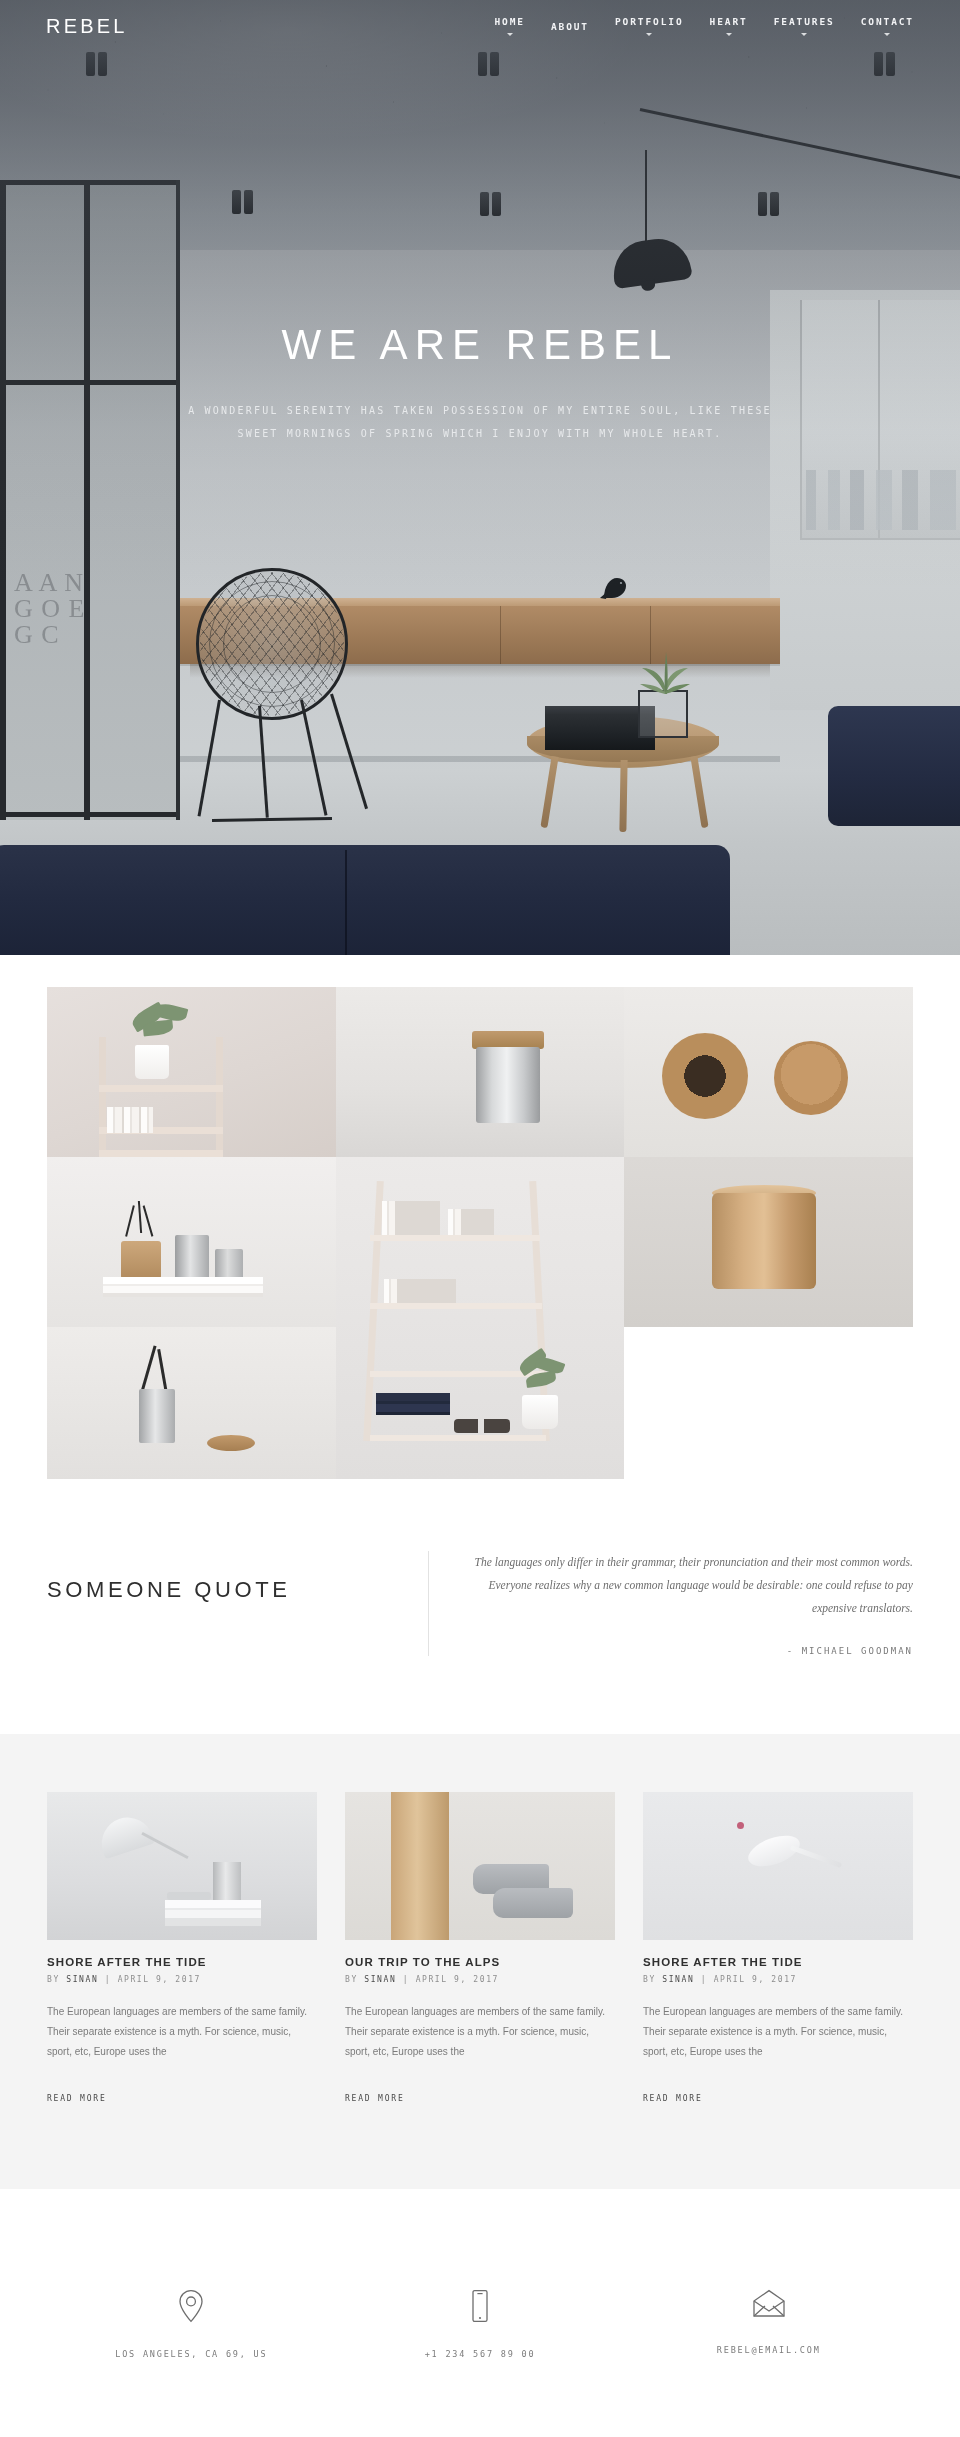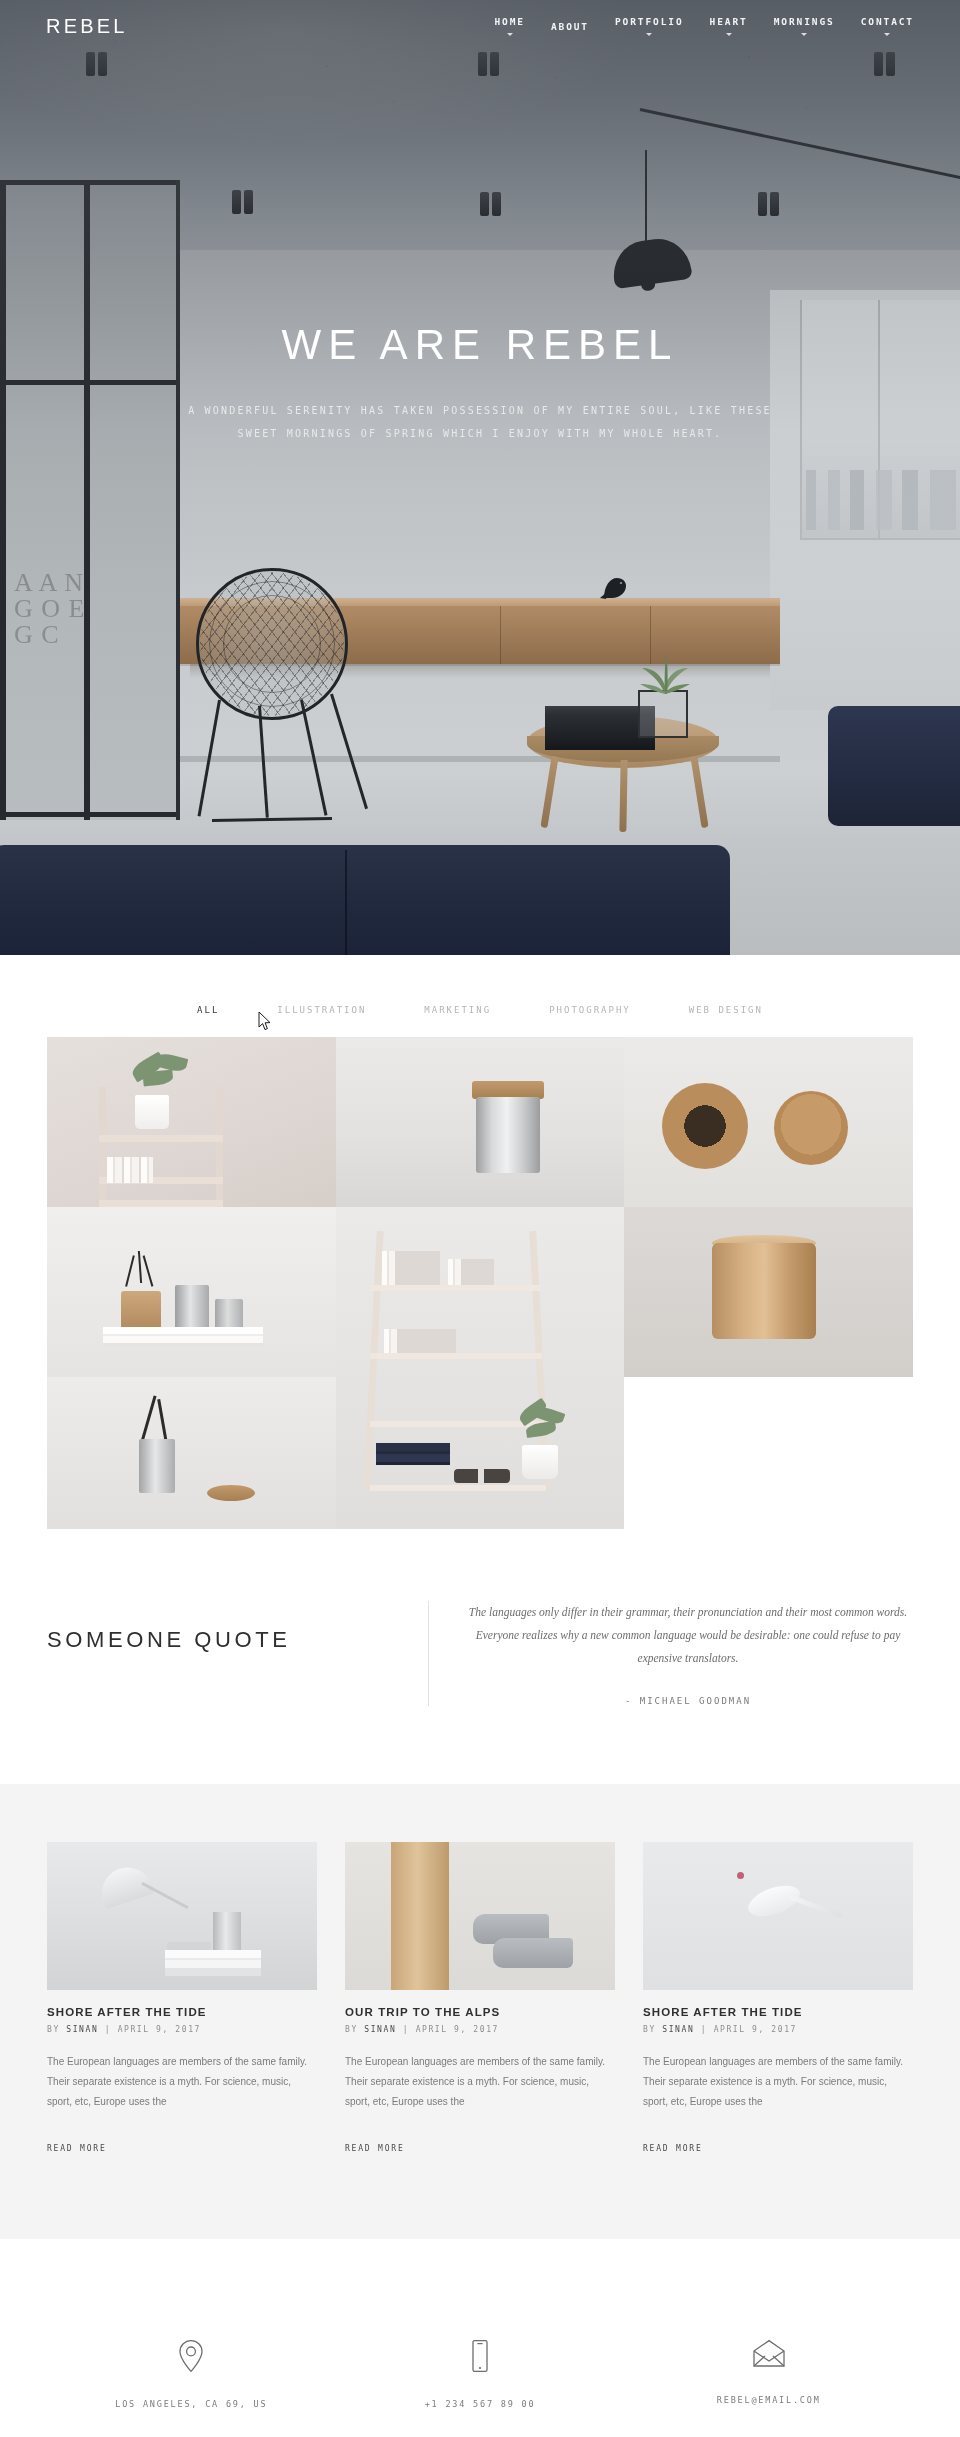--- a/index.html
+++ b/index.html
@@ -360,21 +360,21 @@
 
   
   .quote-sec { background:#fff; padding:72px 0 78px; }
   .quote-wrap { width:866px; margin:0 auto; display:flex; align-items:flex-start; }
   .quote-left { width:44%; padding-top:26px; }
   .quote-title {
     font-size:22px; letter-spacing:3.6px; color:#2f2f2f; font-weight:400;
     font-family:"Liberation Sans", sans-serif;
   }
   .quote-right {
-    width:56%; border-left:1px solid #e2e2e2; padding-left:34px; text-align:center;
+    width:56%; border-left:1px solid #e2e2e2; padding-left:34px; text-align:right;
   }
   .quote-text {
     font-family:"Liberation Serif", serif; font-style:italic;
     font-size:11.5px; line-height:2.0; color:#6d6d6d;
   }
   .quote-author {
     margin-top:26px; font-size:9px; letter-spacing:2px; color:#7a7a7a;
     font-family:"DejaVu Sans Mono", monospace;
   }
 
@@ -546,50 +546,40 @@
         </div>
         <div class="nav-item">
           <span>PORTFOLIO</span>
           <span class="caret"></span>
         </div>
         <div class="nav-item">
           <span>HEART</span>
           <span class="caret"></span>
         </div>
         <div class="nav-item">
-          <span>MORNINGS</span>
+          <span>FEATURES</span>
           <span class="caret"></span>
         </div>
         <div class="nav-item">
           <span>CONTACT</span>
           <span class="caret"></span>
         </div>
       </nav>
     </header>
 
     <div class="hero-copy">
       <h1 class="hero-title">WE ARE REBEL</h1>
       <p class="hero-sub">
         <span>A WONDERFUL SERENITY HAS TAKEN POSSESSION OF MY ENTIRE SOUL, LIKE THESE</span><br>
         <span>SWEET MORNINGS OF SPRING WHICH I ENJOY WITH MY WHOLE HEART.</span>
       </p>
     </div>
   </section>
 
   <section class="portfolio">
-    <div class="filters">
-      <span class="filter active">ALL</span>
-      <span class="filter">ILLUSTRATION</span>
-      <span class="filter">MARKETING</span>
-      <span class="filter">PHOTOGRAPHY</span>
-      <span class="filter">WEB DESIGN</span>
-      <svg class="cursor-arrow" viewBox="0 0 14 20">
-        <path d="M1 1 L1 16 L4.6 12.6 L7 18.6 L9.4 17.6 L7.1 11.8 L12 11.6 Z" fill="#ffffff" stroke="#1a1a1a" stroke-width="1"></path>
-      </svg>
-    </div>
 
     <div class="grid">
       <div class="cell c1">
         <div class="shelf-frame"></div>
         <div class="shelf-board" style="top:98px"></div>
         <div class="shelf-board" style="top:140px"></div>
         <div class="shelf-board" style="top:163px"></div>
         <div class="pot-white"></div>
         <div class="leaf" style="left:84px; top:22px; width:34px; height:16px; transform:rotate(-30deg);"></div>
         <div class="leaf" style="left:108px; top:18px; width:32px; height:15px; transform:rotate(14deg);"></div>

